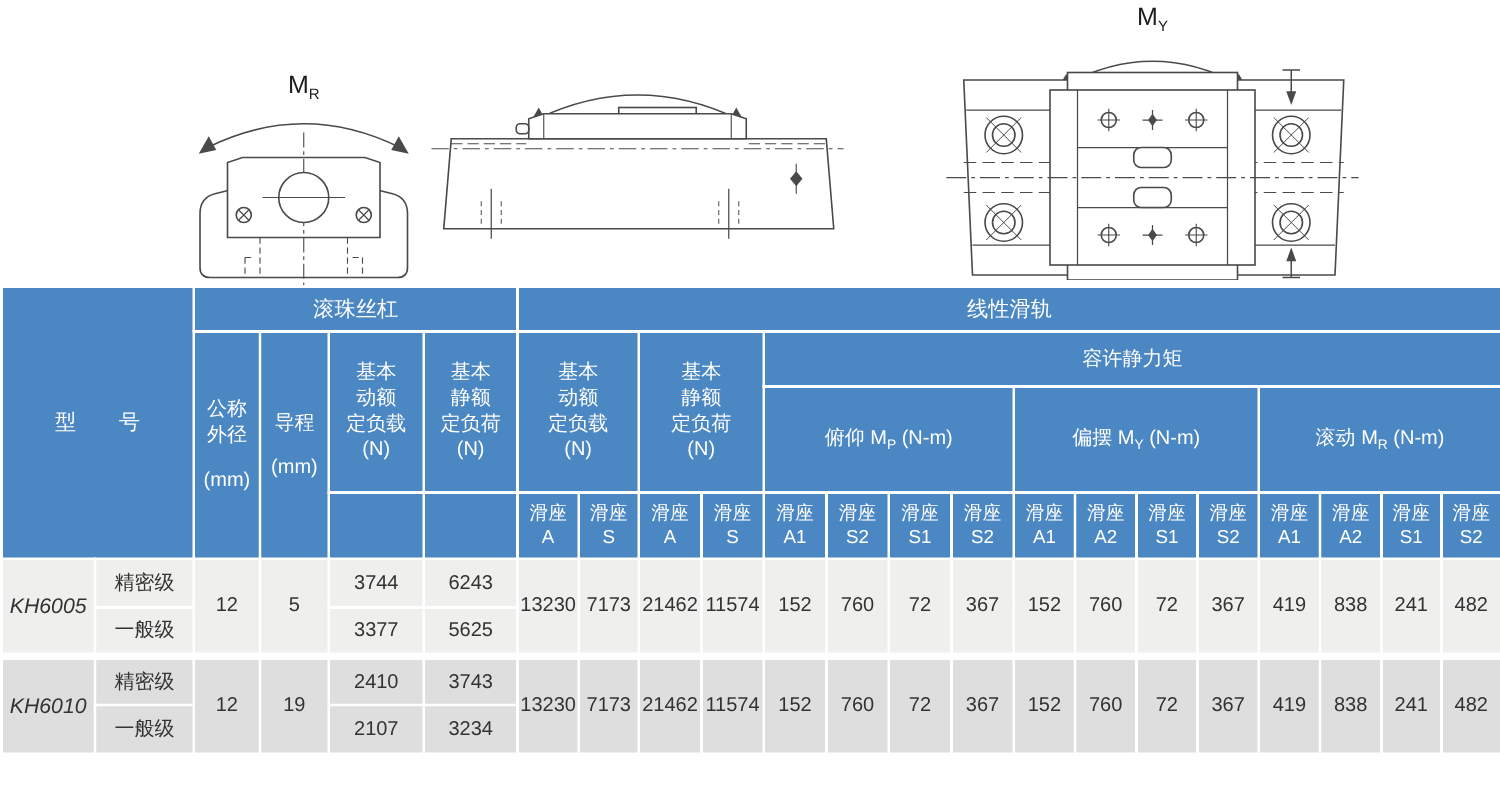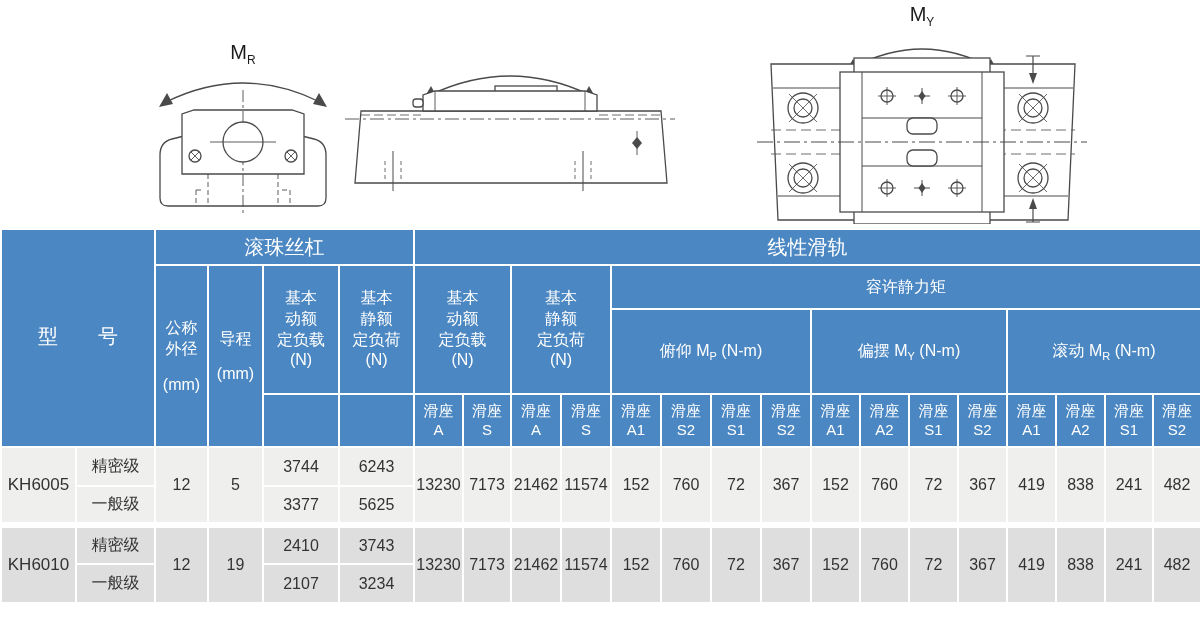--- a/index.html
+++ b/index.html
@@ -10,39 +10,39 @@
   }
   
   .diagram { position:absolute; }
   .m-label { text-align:center; font-size:20px; color:#1c1c1c; height:24px; line-height:24px; }
   .m-label sub { font-size:12px; }
   .diagram svg { display:block; }
   
   table.spec { position:absolute; top:228px; left:0; width:1200px; border-collapse:collapse; table-layout:fixed; }
   table.spec th, table.spec td { border:2px solid #ffffff; text-align:center; vertical-align:middle; padding:0; overflow:hidden; }
   thead th { background:#4B87C2; color:#ffffff; font-weight:normal; font-size:16px; }
-  thead tr.hr1 th { height:36px; font-size:20px;font-family:Liberation Mono, monospace; }
+  thead tr.hr1 th { height:36px; font-size:17px; }
   thead tr.hr2 th { height:44px; }
   thead tr.hr3 th { height:85px;margin-left:24px; }
   thead tr.hr4 th { height:53px; }
   .pre { white-space:pre-line; line-height:1.3; }
   .slide { font-size:15px; line-height:1.25; }
   .stack { display:flex; flex-direction:column; align-items:center; gap:16px; }
   thead sub { font-size:11px; }
   tbody td { background:#EFEFED; color:#333333; font-size:16px; height:39px; }
   tbody tr.g2 td { background:#DEDEDE; }
   tbody tr.group-start td { border-top:6px solid #ffffff; }
-  td.model { font-size:17px; }
+  td.model { font-size:17px;font-style:italic; }
 </style>
 </head>
 <body>
 
 <div class="stage">
 
-  <div class="diagram" style="left:148px;top:40px;width:190px;height:182px">
+  <div class="diagram" style="left:148px;top:56px;width:190px;height:182px">
     <div class="m-label"><span>M</span><sub>R</sub></div>
     <svg width="190" height="156" viewBox="0 0 190 156">
       <g stroke="#4a4a4a" fill="none" stroke-width="1.3">
         <path d="M18,38 Q95,0 172,38"></path>
         <polygon points="11,43 25,40 19,29" fill="#4a4a4a" stroke="none"></polygon>
         <polygon points="179,43 165,40 171,29" fill="#4a4a4a" stroke="none"></polygon>
         <path d="M36,72 L24,75 Q12,78 12,91 L12,134 Q12,142 20,142 L170,142 Q178,142 178,134 L178,91 Q178,78 166,75 L154,72" fill="#fff"></path>
         <path d="M34,110 L34,50 L46,46 L144,46 L156,50 L156,110 Z" fill="#fff"></path>
         <path d="M95,26 L95,152" stroke-dasharray="12 3 3 3" stroke-width="0.9"></path>
         <circle cx="95" cy="78" r="20" fill="#fff"></circle>

